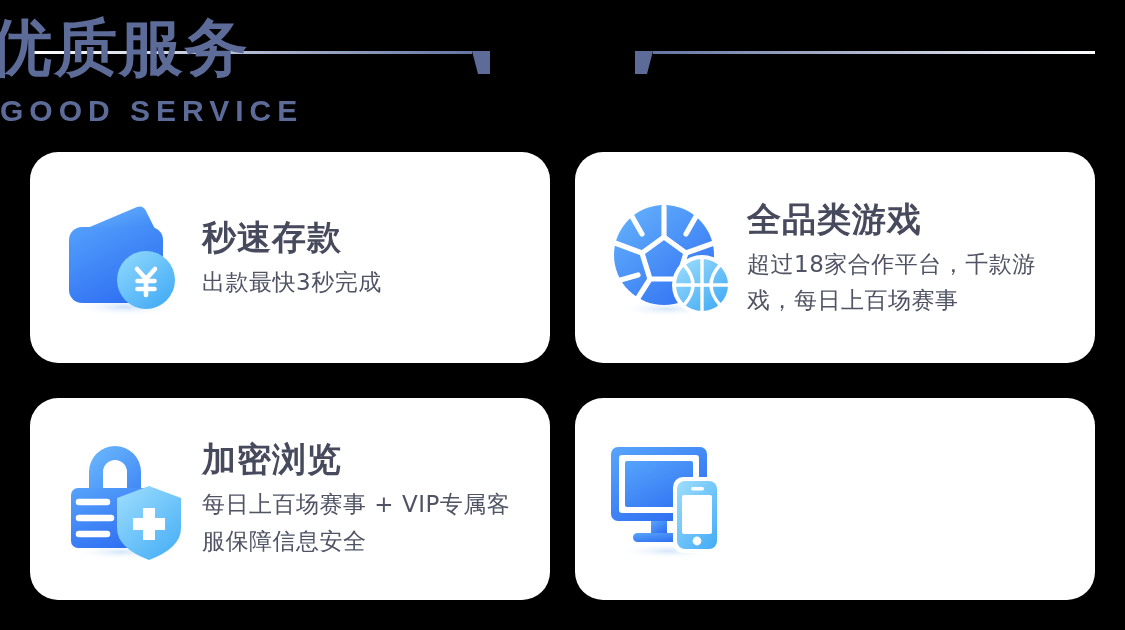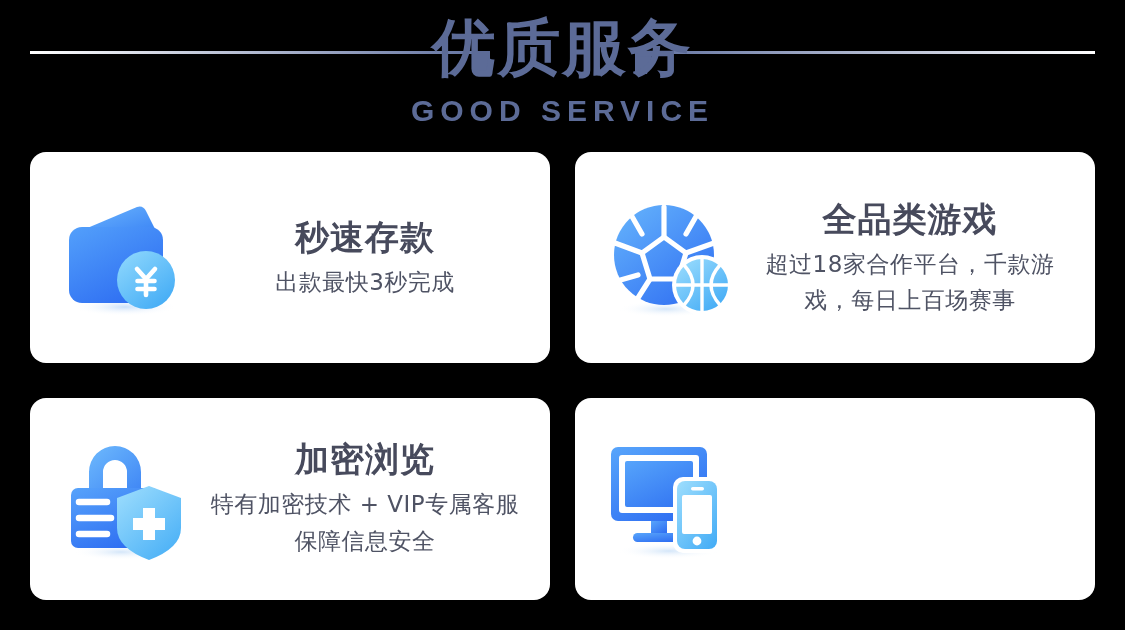--- a/index.html
+++ b/index.html
@@ -18,21 +18,21 @@
   .deco {
     position:absolute; top:46px;
     height:30px; width:460px;
   }
   .deco-left { left:30px; }
   .deco-right { right:30px; }
   .deco svg { display:block; width:100%; height:100%; }
 
   .title-block {
     position:absolute; left:0; right:0; top:8px;
-    text-align:center;
+    text-align:left;
   }
   .title-cn {
     font-size:62px;
     font-weight:bold;
     color:#5c6b97;
     letter-spacing:2px;
     line-height:80px;
     font-family:"DejaVu Sans", sans-serif;
     transform:scaleX(1.02);
   }
@@ -52,26 +52,25 @@
     left:30px; top:152px;
     width:1065px; height:448px;
     display:grid;
     grid-template-columns:520px 520px;
     grid-template-rows:211px 202px;
     column-gap:25px;
     row-gap:35px;
   }
   .card {
     background:#ffffff;
-    border-radius:16px;
+    border-radius:28px;
     display:flex;
     align-items:center;
     padding:0 22px 0 30px;
     overflow:hidden;
-    text-align:center;
   }
   .icon-wrap {
     flex:0 0 auto;
     width:132px; height:132px;
     display:flex; align-items:center; justify-content:center;
   }
   .icon-wrap svg { display:block; }
   .card-text {
     flex:1 1 auto;
     padding-left:10px;
@@ -251,21 +250,21 @@
           <path d="M16 66 L44 66"></path>
           <path d="M16 82 L48 82"></path>
           <path d="M16 98 L44 98"></path>
         </g>
         <path d="M86 50 L118 62 L118 92 Q118 112 86 124 Q54 112 54 92 L54 62 Z" fill="url(#lShield)"></path>
         <path d="M80 72 L92 72 L92 82 L102 82 L102 94 L92 94 L92 104 L80 104 L80 94 L70 94 L70 82 L80 82 Z" fill="#ffffff"></path>
       </svg>
     </div>
     <div class="card-text">
       <div class="card-title">加密浏览</div>
-      <div class="card-sub tight">特有加密技术 + VIP专属客服保障信息安全</div>
+      <div class="card-sub tight">每日上百场赛事 + VIP专属客服保障信息安全</div>
     </div>
   </div>
 
   <div class="card">
     <div class="icon-wrap">
       <svg width="128" height="120" viewBox="0 0 128 120">
         <defs>
           <linearGradient id="mFrame" x1="0" y1="0" x2="0.7" y2="1">
             <stop offset="0%" stop-color="#58a5fb"></stop>
             <stop offset="100%" stop-color="#2f6ff2"></stop>

